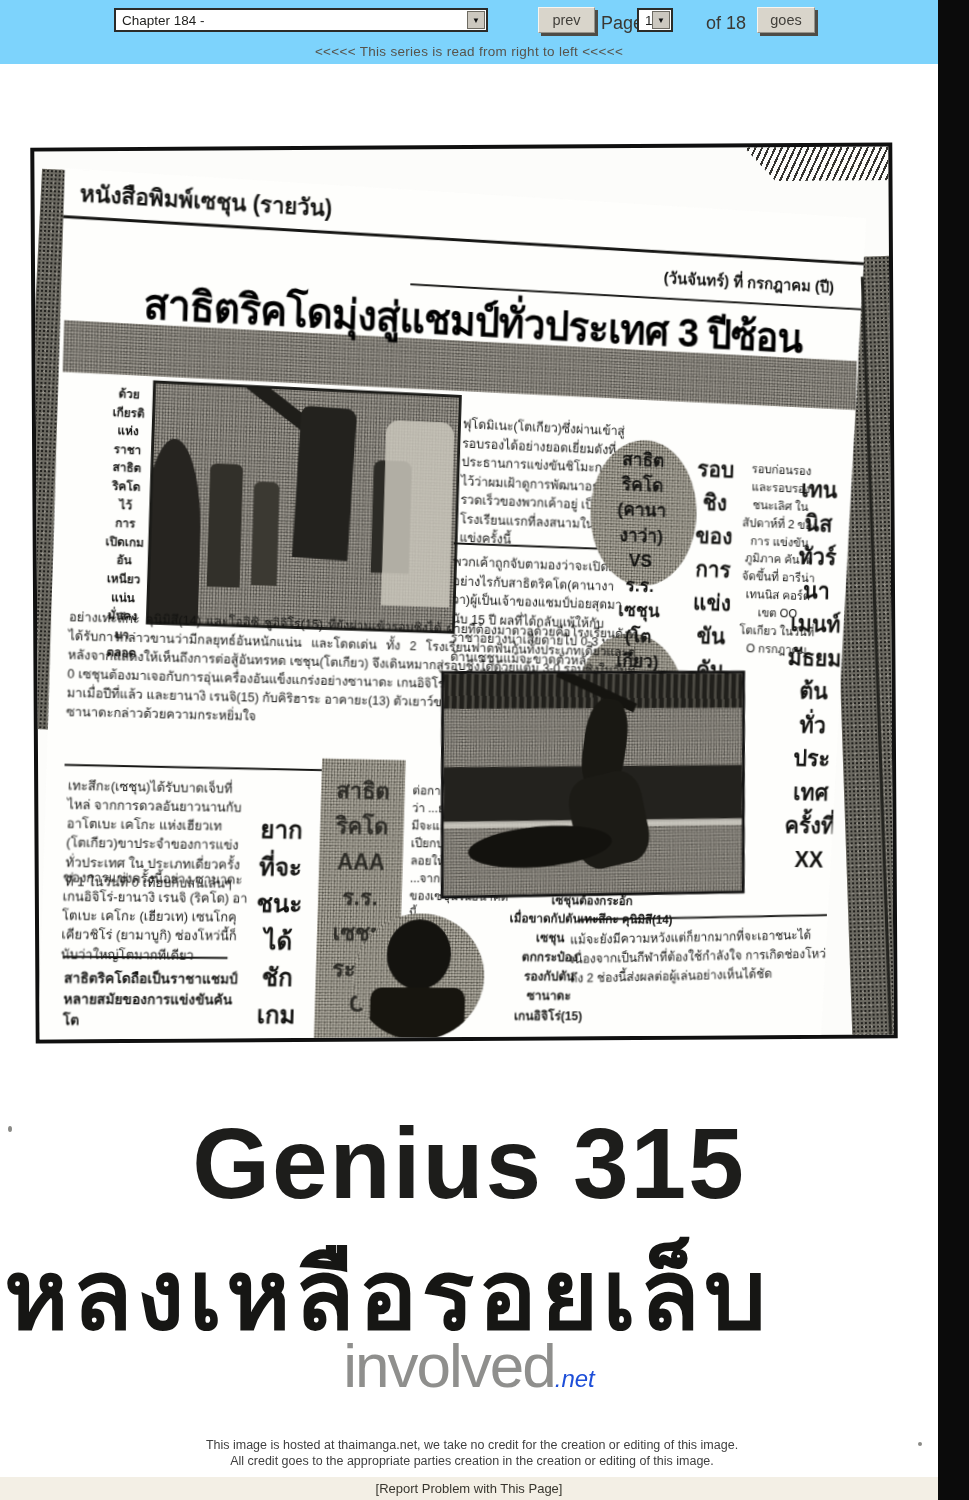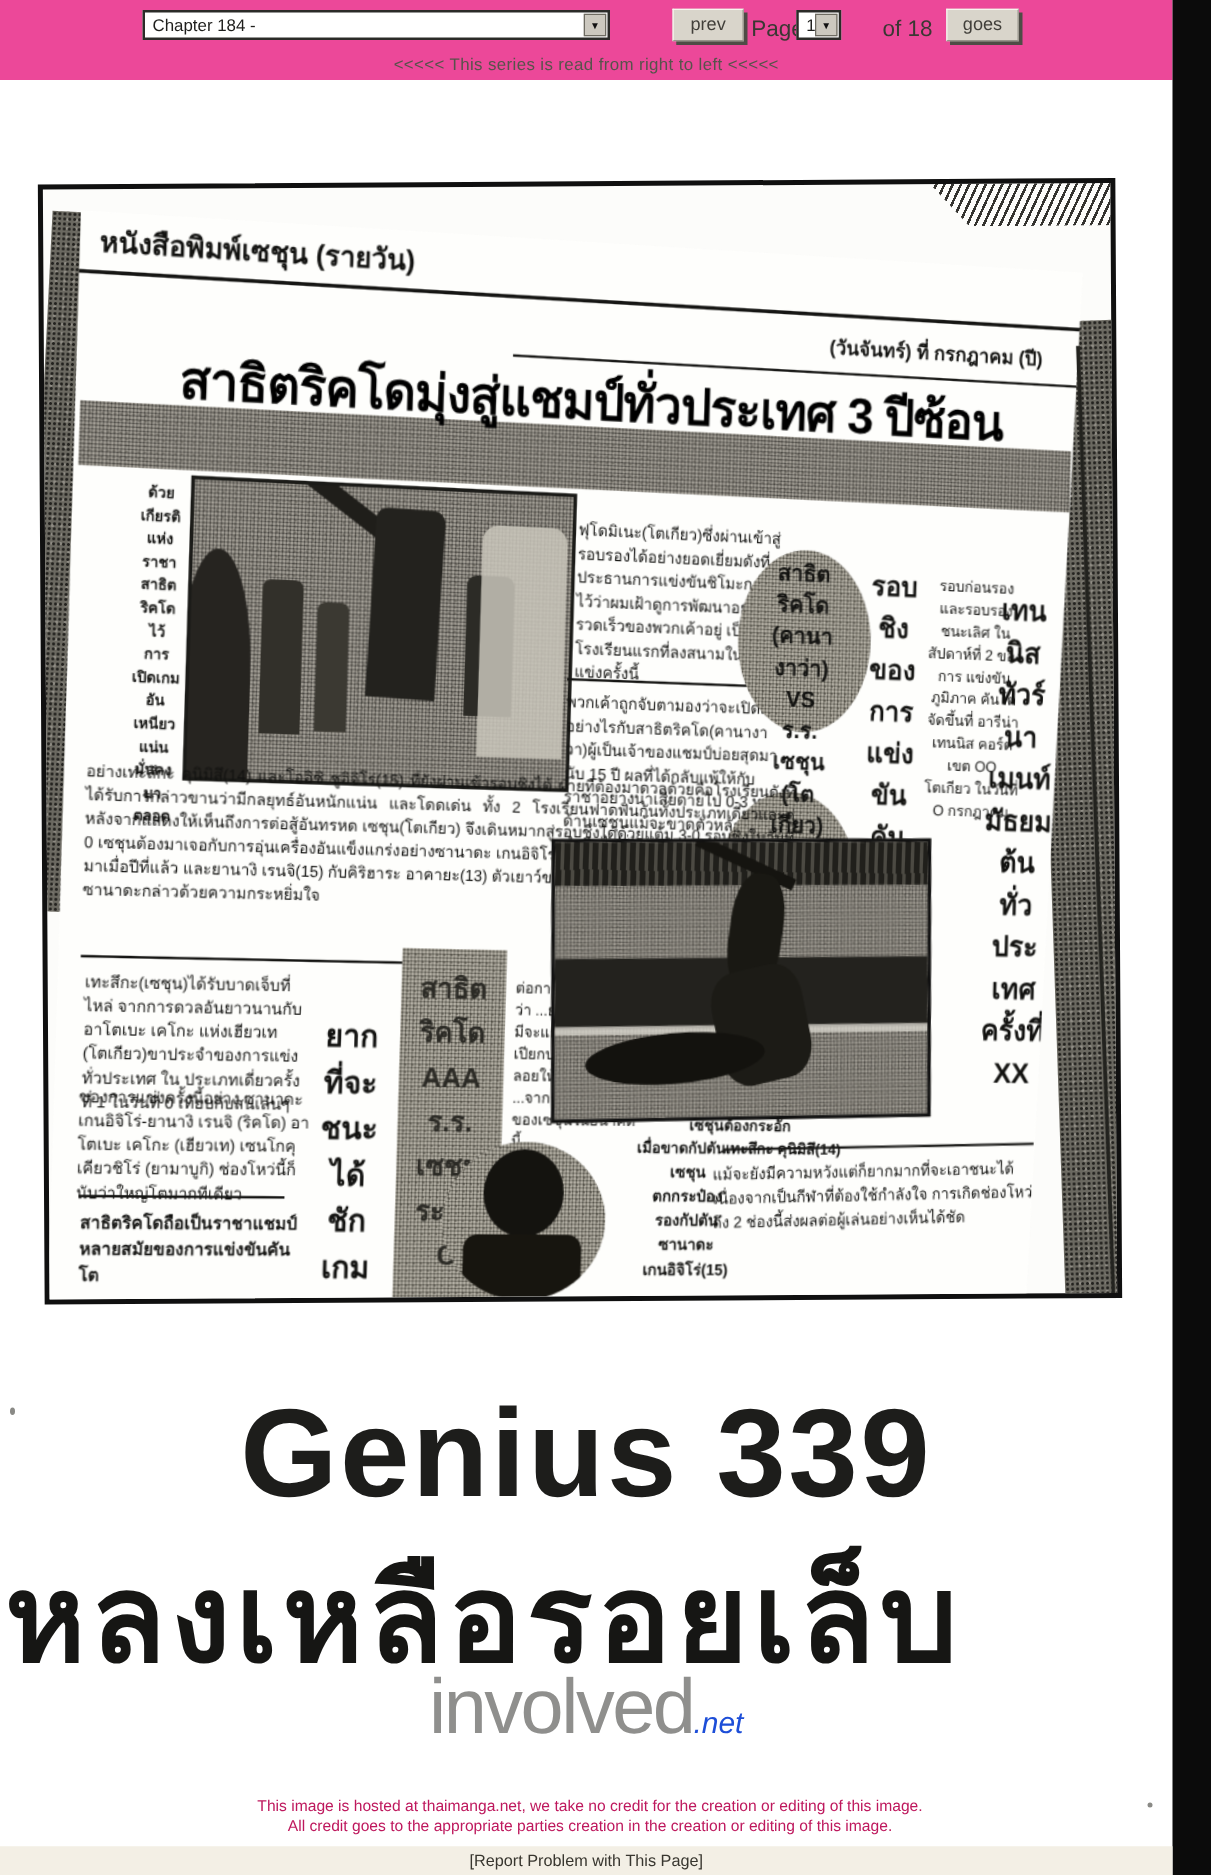--- a/index.html
+++ b/index.html
@@ -1,19 +1,19 @@
 <!DOCTYPE html>
 <html><head>
 <meta charset="utf-8">
 <style>
   html,body{margin:0;padding:0;}
   body{width:969px;height:1500px;position:relative;overflow:hidden;background:#ffffff;
        font-family:"Liberation Sans","DejaVu Sans",sans-serif;color:#222;}
   
-  #topbar{position:absolute;left:0;top:0;width:938px;height:64px;background:#ec4899;}
+  #topbar{position:absolute;left:0;top:0;width:938px;height:64px;background:#7dd3fc;}
   .selectbox{position:absolute;background:#fff;border:2px solid #2b2b28;height:24px;box-sizing:border-box;
              display:flex;align-items:center;font-size:13.5px;color:#1e1e1c;padding-left:6px;cursor:pointer;}
   .sel-arrow{position:absolute;right:1px;top:1px;bottom:1px;width:18px;background:#ccc8bf;border:1px solid #6e6b62;
              box-sizing:border-box;display:flex;align-items:center;justify-content:center;font-size:8px;color:#111;}
   #chapterSelect{left:114px;top:8px;width:374px;}
   #pageSelect{left:637px;top:8px;width:36px;}
   .pushbtn{position:absolute;height:26px;background:#d9d5cb;border:1px solid #97948b;border-top-color:#f7f5ef;border-left-color:#f7f5ef;
            box-shadow:3px 3px 0 #4e4c46;box-sizing:border-box;display:flex;align-items:center;justify-content:center;
            font-size:14.5px;color:#413f3a;cursor:pointer;}
   #prevBtn{left:538px;top:7px;width:57px;}
@@ -103,21 +103,21 @@
   #paraHope{left:552px;top:754px;width:292px;font-size:13.2px;line-height:1.5;transform:rotate(-1.6deg);}
   
   #chTitle{position:absolute;left:0;top:1106px;width:938px;text-align:center;font-size:100px;font-weight:bold;
            color:#1d1d1b;letter-spacing:2px;}
   #chSubtitle{position:absolute;left:0;top:1216px;width:774px;text-align:center;font-size:98px;font-weight:bold;
               color:#161614;letter-spacing:4px;}
   #logo{position:absolute;left:0;top:1330px;width:938px;text-align:center;font-size:62px;font-weight:400;
         color:#8f8f8d;letter-spacing:-2px;}
   #logoSuffix{font-size:24px;color:#1d4ed8;letter-spacing:0;font-style:italic;}
   
-  .footline{position:absolute;left:0;width:944px;text-align:center;font-size:12.5px;color:#be185d;}
+  .footline{position:absolute;left:0;width:944px;text-align:center;font-size:12.5px;color:#404040;}
   #footer1{top:1438px;}
   #footer2{top:1454px;}
   #reportStrip{position:absolute;left:0;top:1477px;width:938px;height:23px;background:#f3efe5;text-align:center;}
   #reportLink{display:inline-block;margin-top:4px;font-size:13px;color:#38362f;cursor:pointer;}
   .dot{position:absolute;background:#8a8a86;border-radius:50%;}
   #dot1{left:8px;top:1126px;width:4px;height:6px;}
   #dot2{left:918px;top:1442px;width:4px;height:4px;}
 </style>
 </head>
 <body>
@@ -257,21 +257,21 @@
 ตกกระป๋อง
 รองกัปตัน
 ซานาดะ
 เกนอิจิโร่(15)</div>
     <div id="ruleHope" class="np"></div>
     <div id="paraHope" class="np">แม้จะยังมีความหวังแต่ก็ยากมากที่จะเอาชนะได้ เนื่องจากเป็นกีฬาที่ต้องใช้กำลังใจ การเกิดช่องโหว่ถึง 2 ช่องนี้ส่งผลต่อผู้เล่นอย่างเห็นได้ชัด</div>
   </div>
   <div id="paperEdge"></div>
 </div>
 
-<div id="chTitle">Genius 339</div>
+<div id="chTitle">Genius 315</div>
 <div id="chSubtitle">หลงเหลือรอยเล็บ</div>
 <div id="logo"><span>involved</span><span id="logoSuffix">.net</span></div>
 
 <div id="footer1" class="footline">This image is hosted at thaimanga.net, we take no credit for the creation or editing of this image.</div>
 <div id="footer2" class="footline">All credit goes to the appropriate parties creation in the creation or editing of this image.</div>
 <div id="reportStrip">
   <span id="reportLink">[Report Problem with This Page]</span>
 </div>
 <div id="dot1" class="dot"></div>
 <div id="dot2" class="dot"></div>

